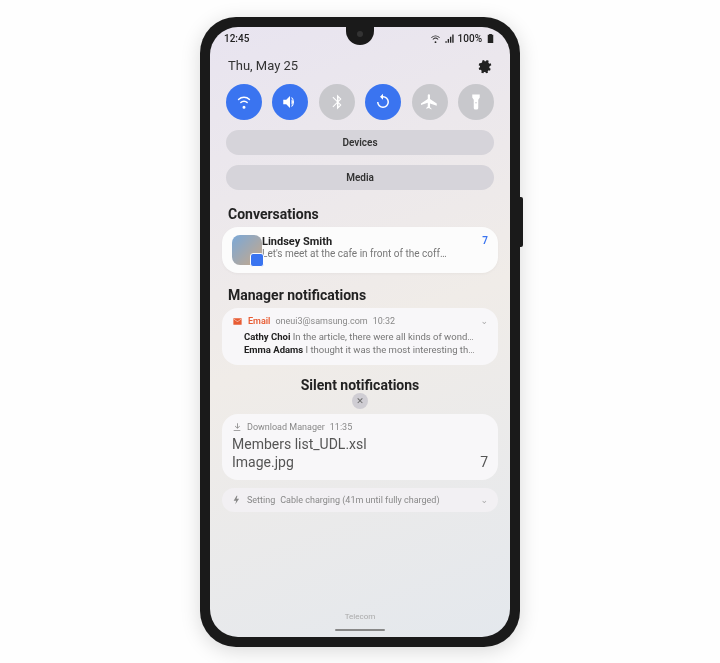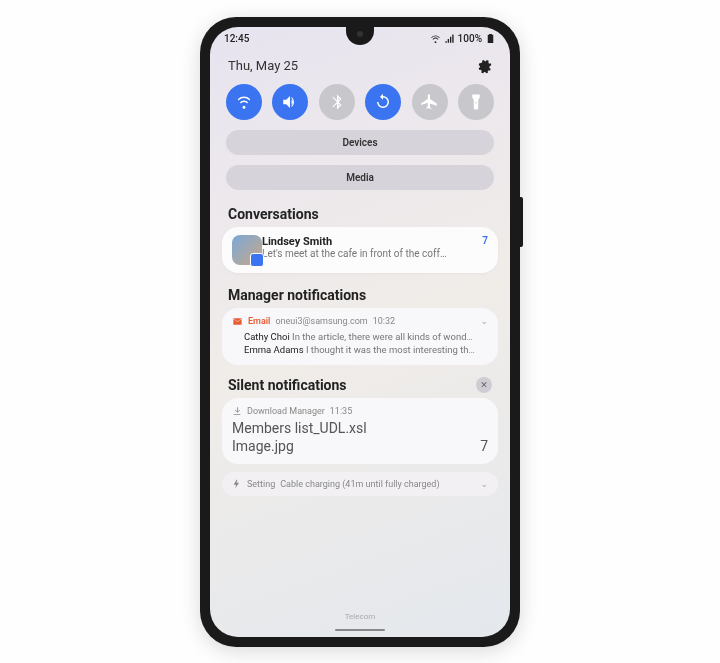--- a/index.html
+++ b/index.html
@@ -172,26 +172,27 @@
   .app-row .mail-icon { width: 11px; height: 11px; }
   .chev { margin-left: auto; color: #aaa; font-size: 9px; }
   .msg-line {
     font-size: 9.5px;
     color: #777;
     white-space: nowrap;
     overflow: hidden;
     text-overflow: ellipsis;
     margin-bottom: 2px;
   }
-  .msg-line .sender { font-weight: 400; color: #222; padding-left: 12px; }
+  .msg-line .sender { font-weight: 700; color: #222; padding-left: 12px; }
   .silent-header {
     display: flex;
     justify-content: space-between;
     align-items: center;
     padding: 4px 18px 5px;
+    flex-direction: column;
   }
   .silent-header .section-title { padding: 0; }
   .close-btn {
     width: 16px;
     height: 16px;
     border-radius: 50%;
     background: #cfcdd3;
     display: flex;
     align-items: center;
     justify-content: center;

